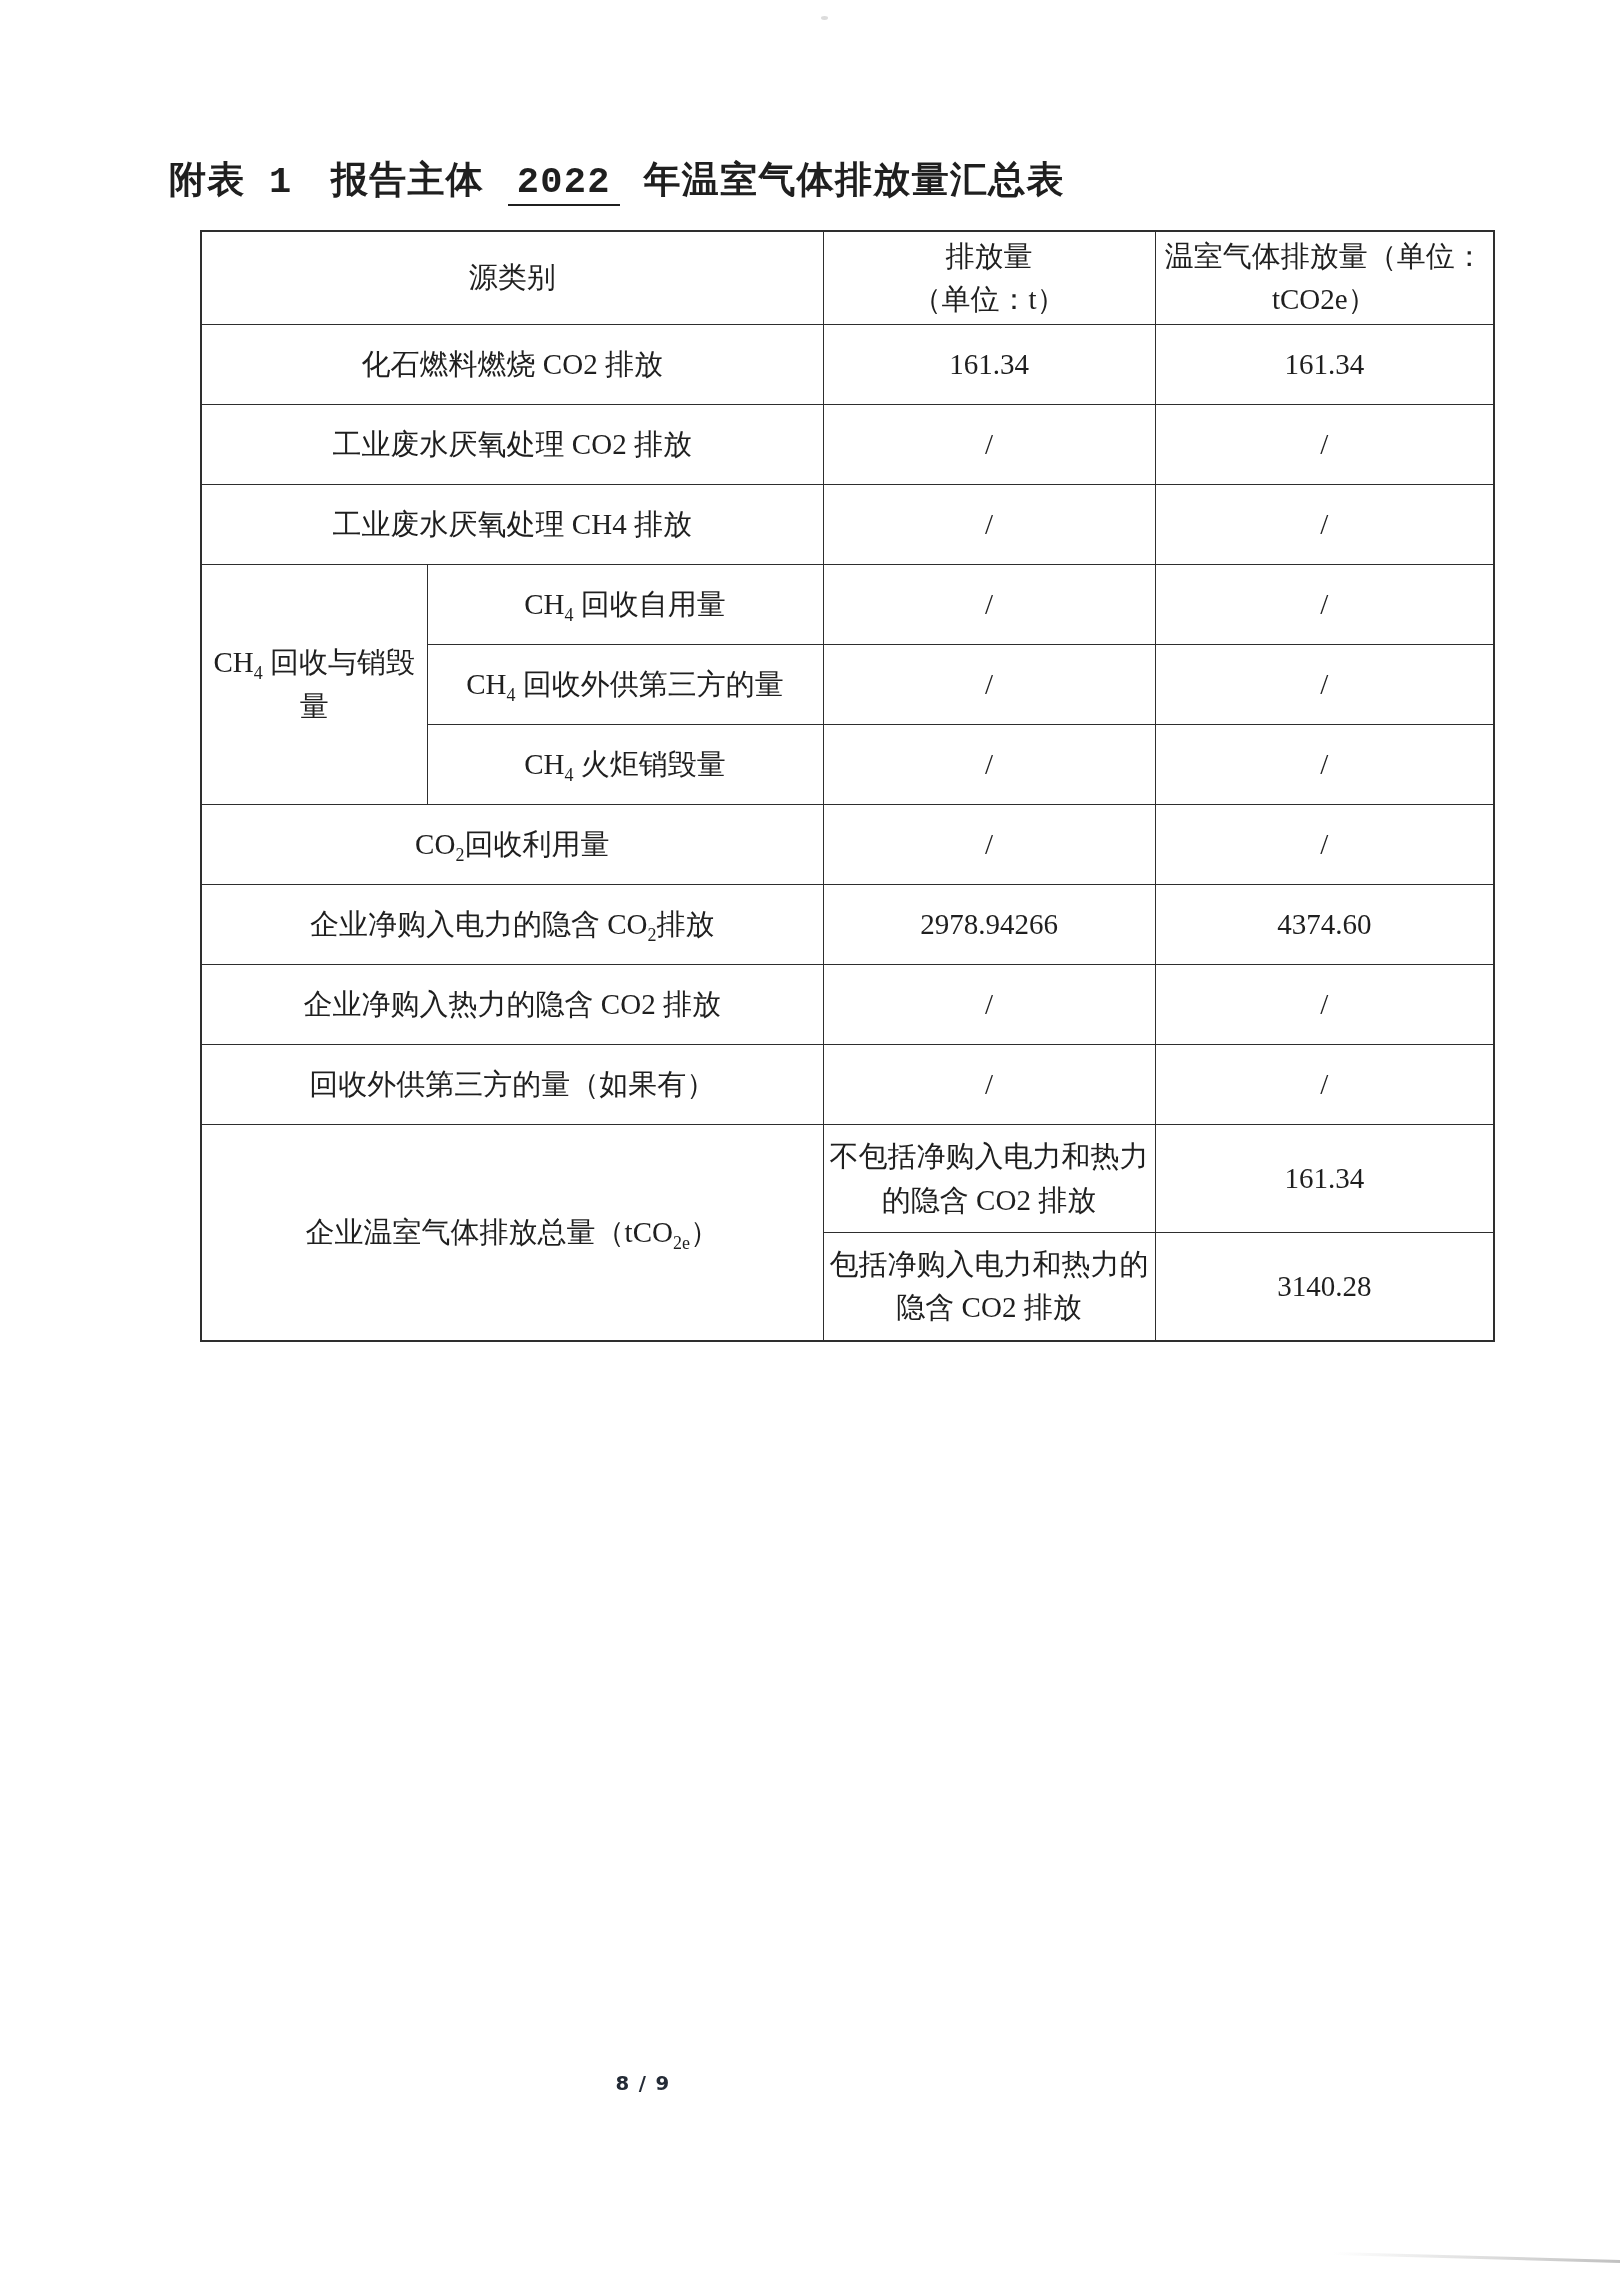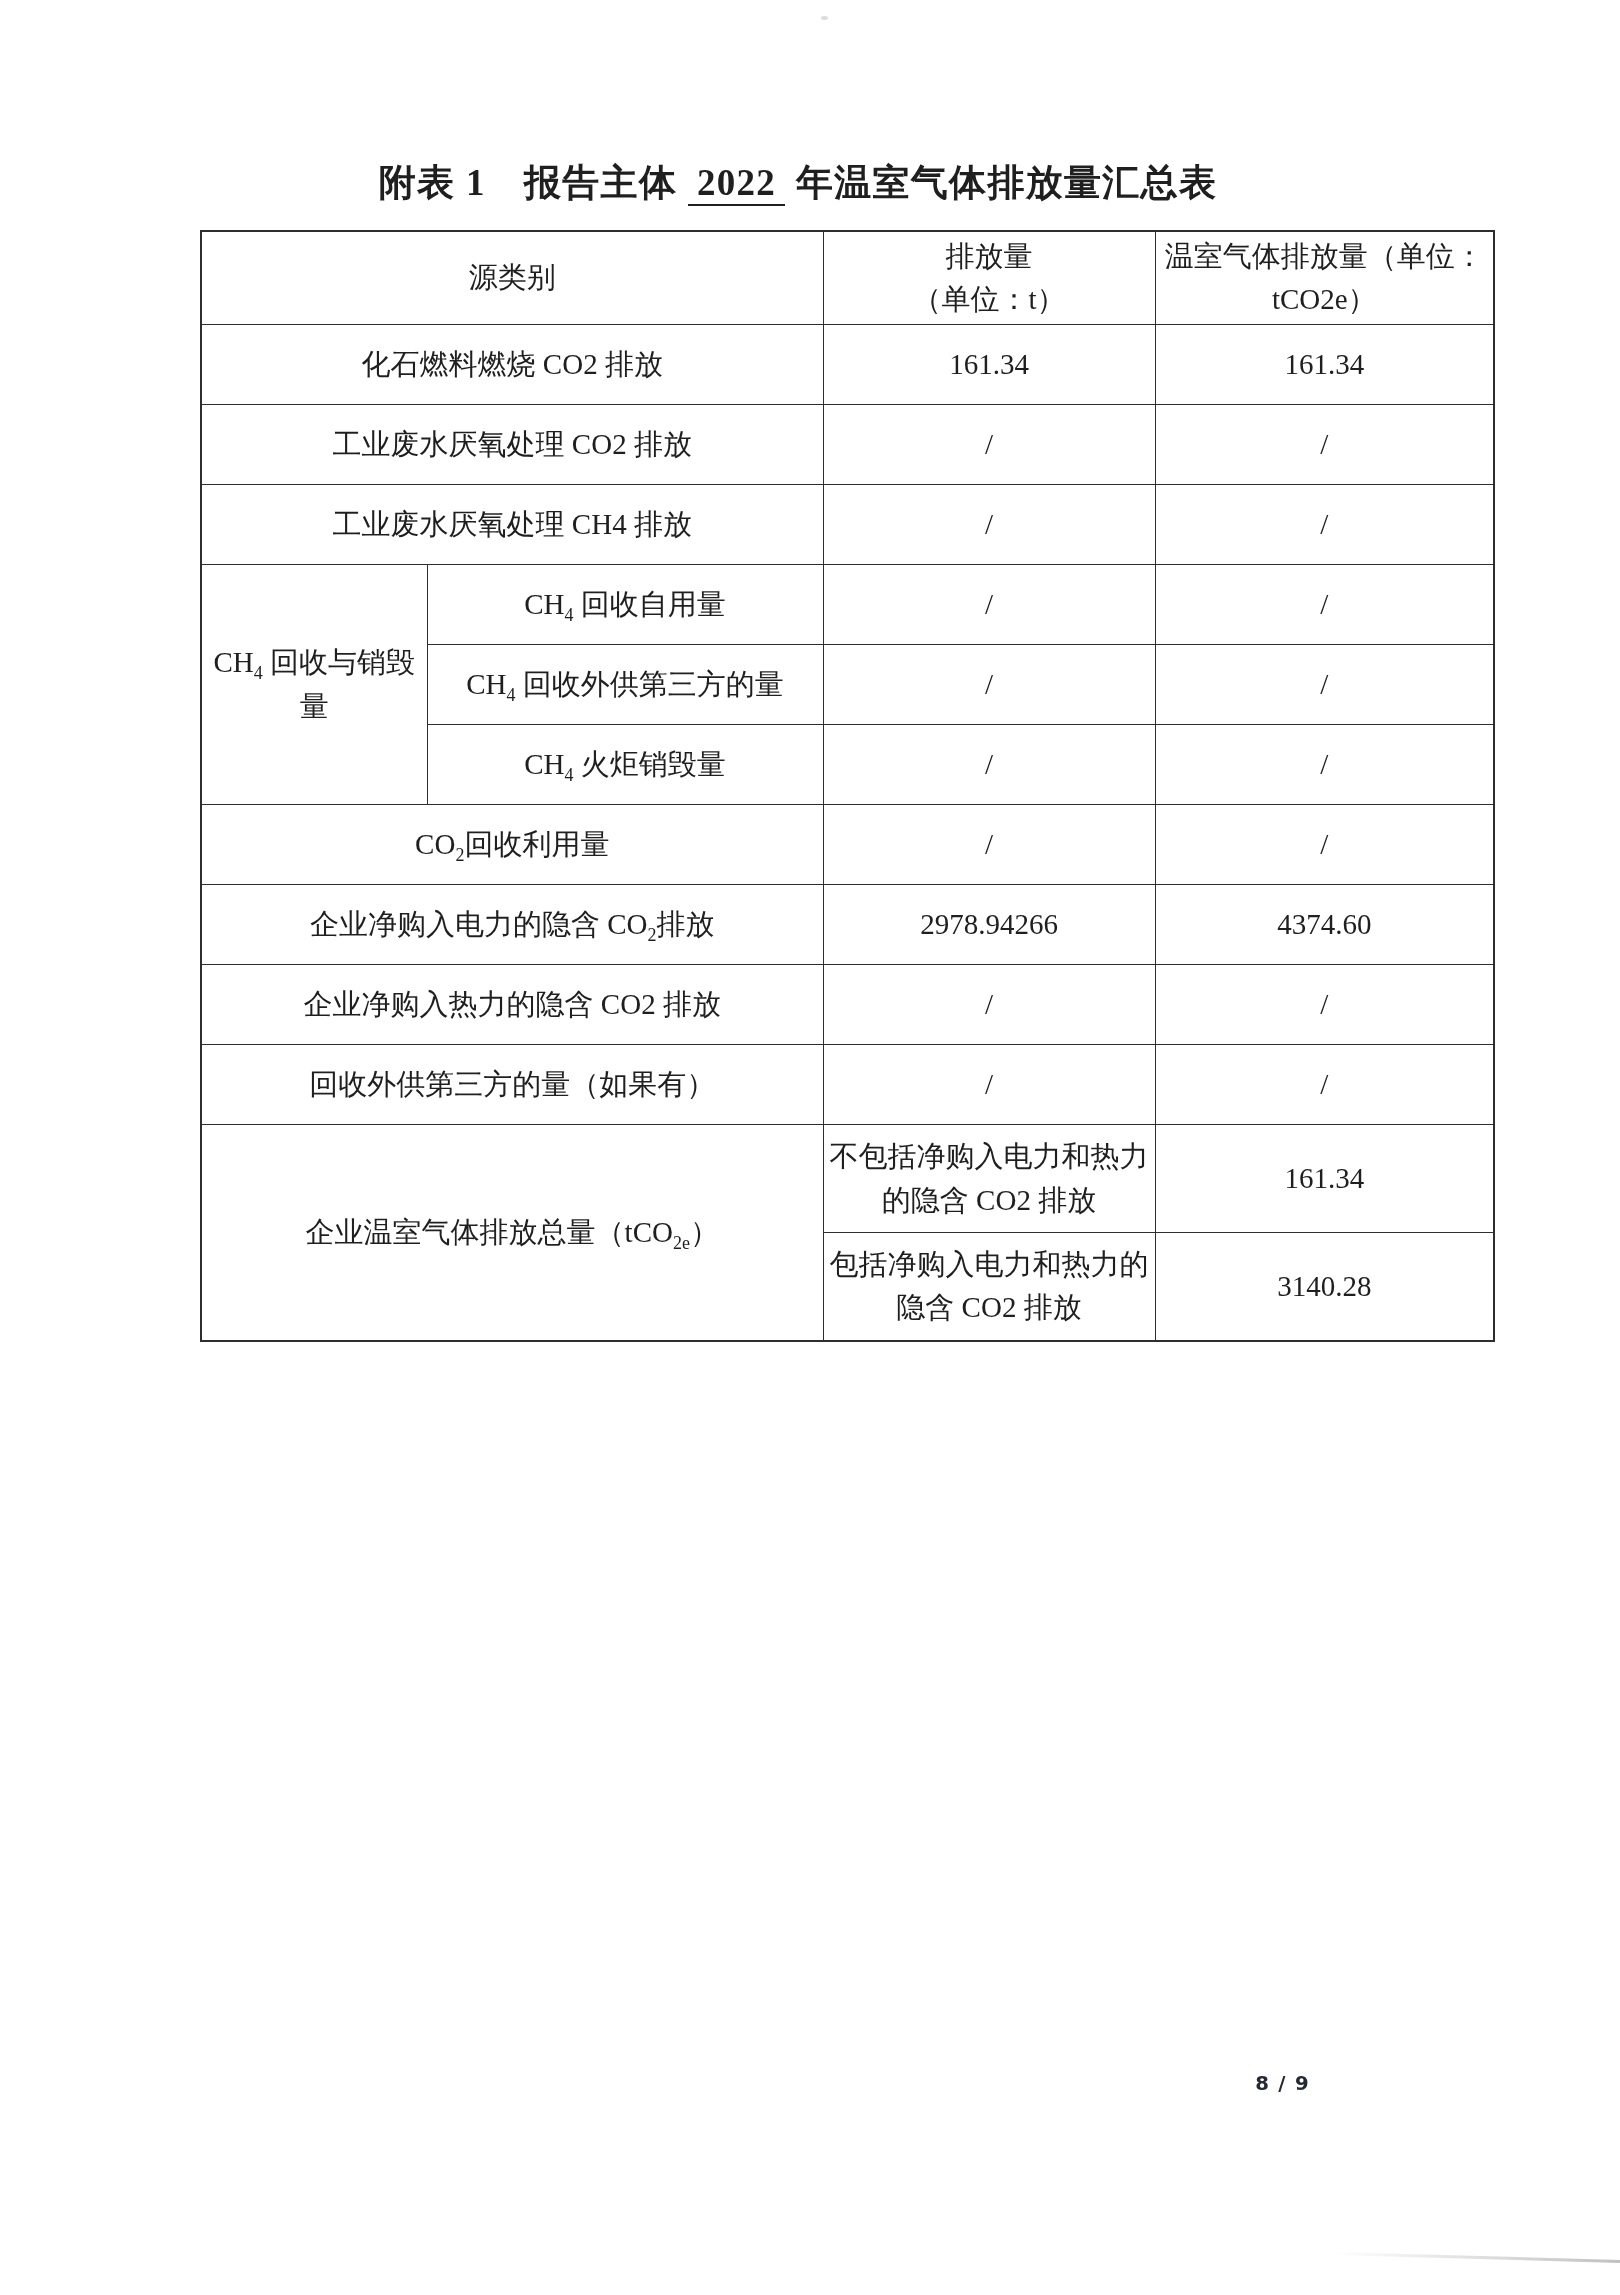--- a/index.html
+++ b/index.html
@@ -6,24 +6,24 @@
   .page{
     position:relative;
     width:1621px;height:2295px;
     background:#ffffff;
     overflow:hidden;
     font-family:"Liberation Serif","DejaVu Serif",serif;
     color:#1f1f1f;
   }
   
   .doc-title{
-    position:absolute;left:152px;top:156px;width:1292px;
-    text-align:center;
+    position:absolute;left:169px;top:156px;width:1292px;
+    text-align:left;
     font-size:37px;font-weight:700;letter-spacing:1.3px;
-    line-height:53px;white-space:nowrap;
+    line-height:53px;white-space:nowrap;font-family:Liberation Mono, monospace;
   }
   .doc-title .year{
     display:inline-block;
     padding:0 9.2px;
     border-bottom:2.6px solid #1f1f1f;
     line-height:43px;
   }
   
   table.ghg{
     position:absolute;left:169px;top:230px;
@@ -46,25 +46,24 @@
   tr.r-tall{height:108px;}
   td.cell-left{
     text-align:left;
     padding-left:15.8px;padding-right:34px;
     line-height:1.6;
   }
   td.cell-right{text-align:right;padding-right:17px;}
   
   .page-footer{
     position:absolute;left:0;top:2072px;width:1286px;
-    text-align:right;
+    text-align:center;
     font-family:"DejaVu Sans","Liberation Sans",sans-serif;
     font-weight:700;font-size:19.7px;letter-spacing:1.3px;
     color:#232a35;
-    margin-left:24px;
   }
   
   .artifact-bottom-right{
     position:absolute;left:1333px;top:2256px;width:289px;height:2.6px;
     background:linear-gradient(90deg,rgba(170,170,170,0),rgba(140,140,140,.55));
     transform:rotate(1.6deg);
   }
   .artifact-top-dot{
     position:absolute;left:821px;top:15.8px;width:6.6px;height:3.9px;
     background:#dcdcdc;border-radius:50%;

